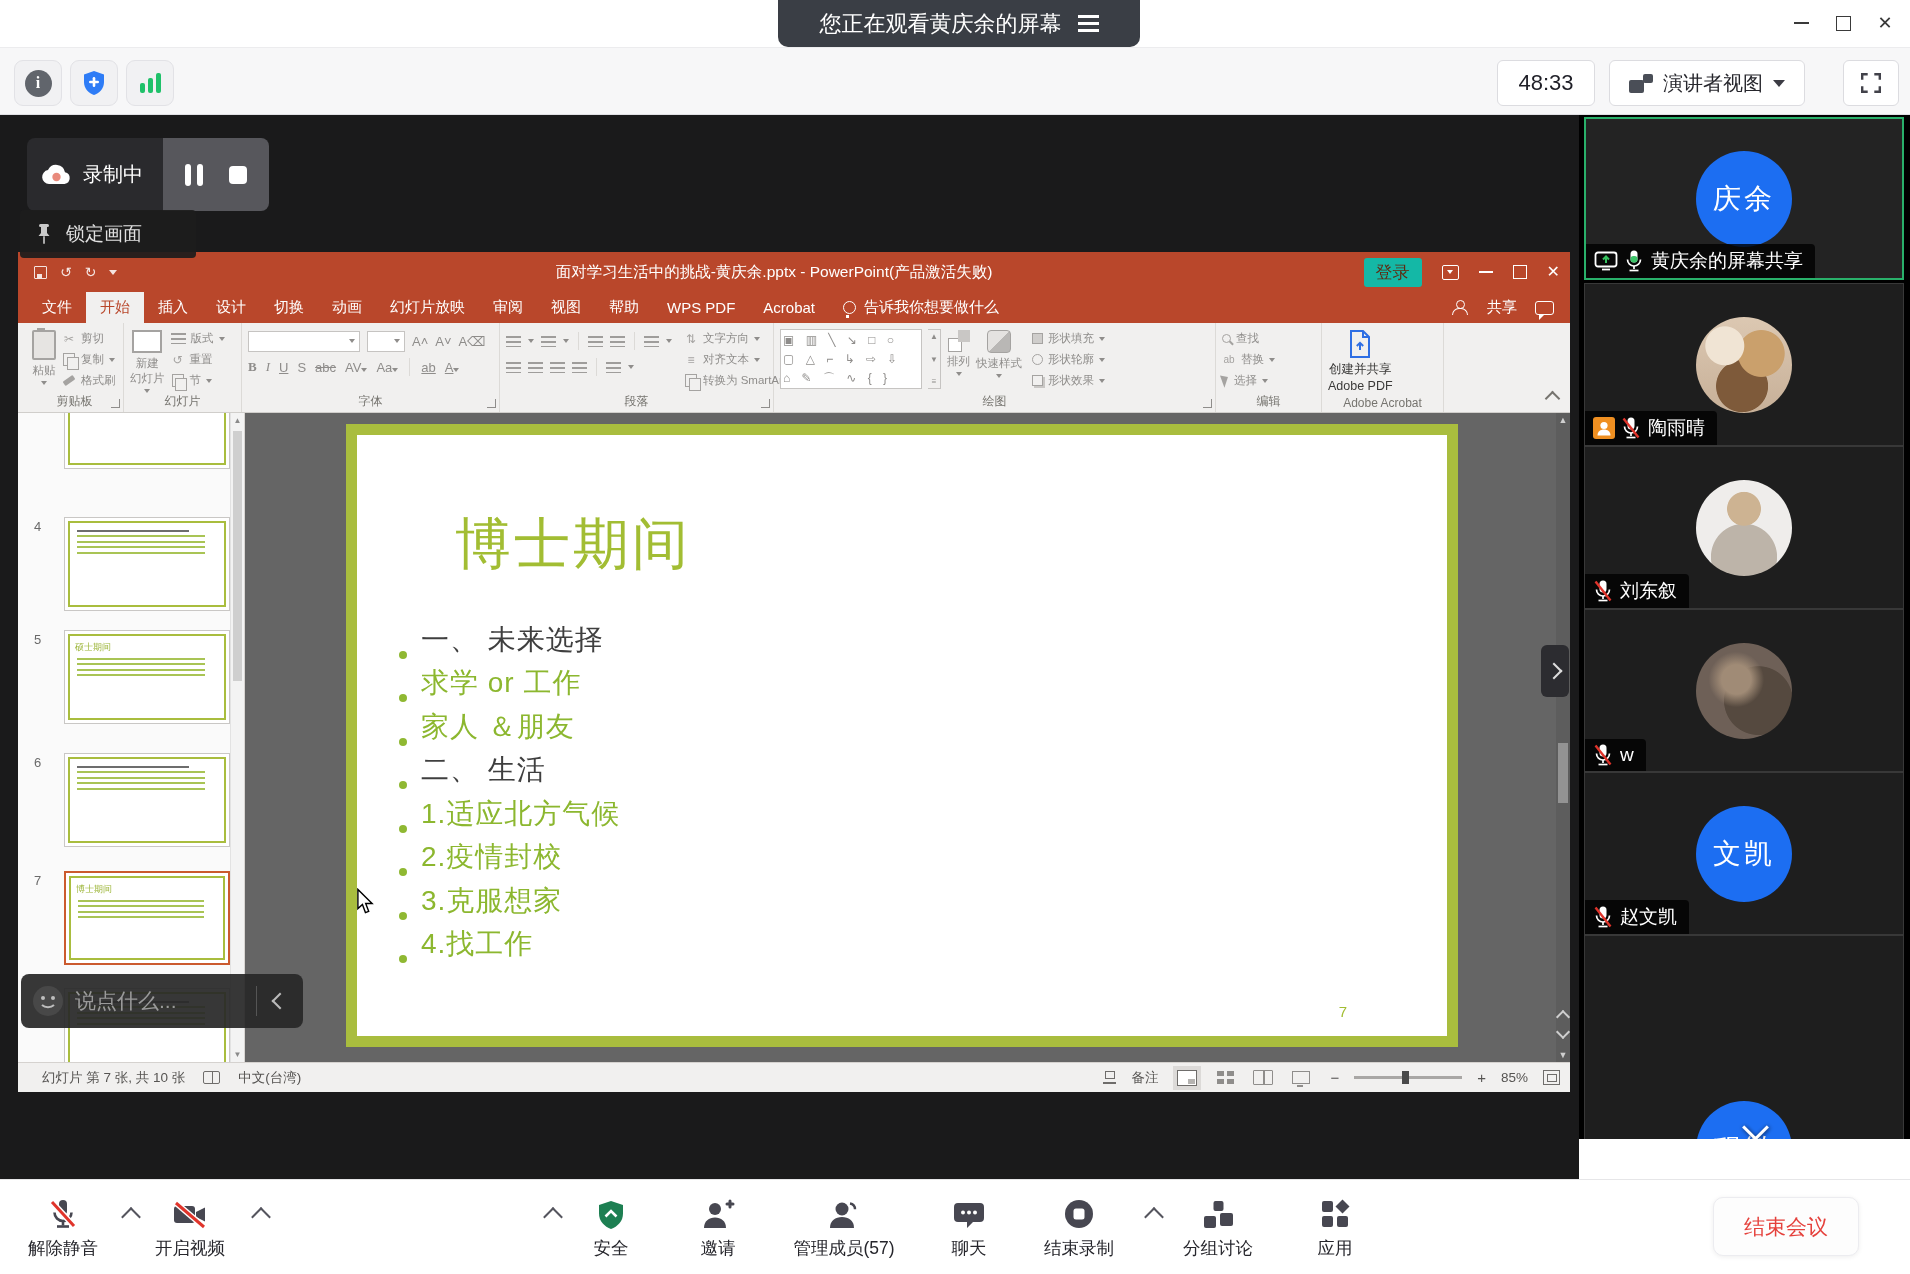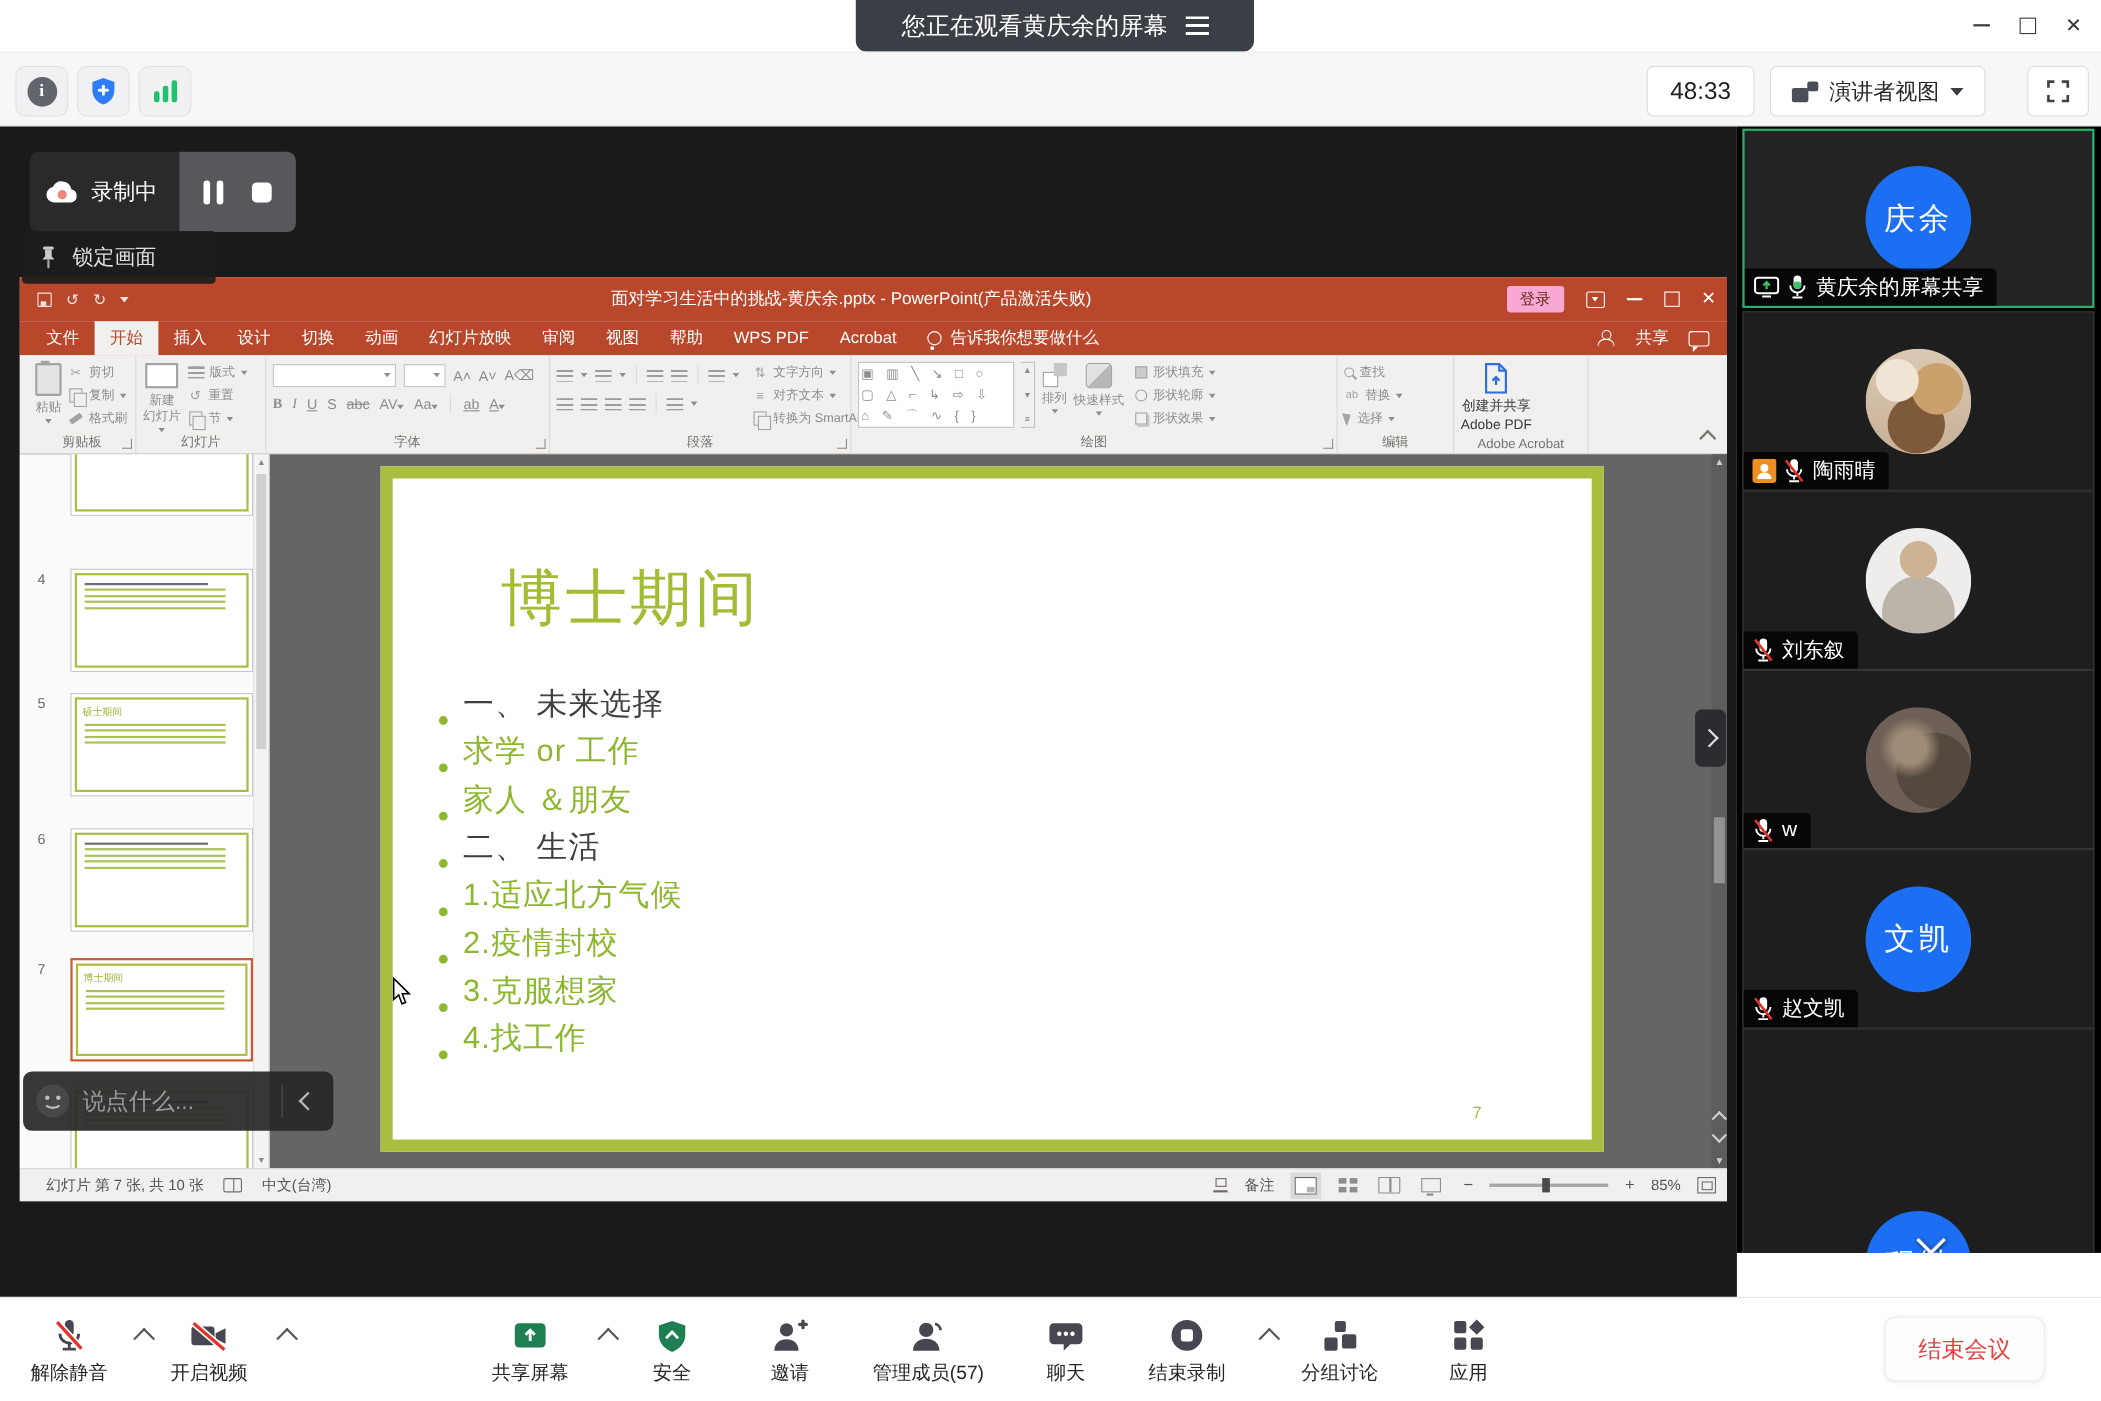--- a/index.html
+++ b/index.html
@@ -44,21 +44,21 @@
         display:flex;align-items:center;gap:12px;padding-left:14px;color:#e0e0e0;font-size:19px;z-index:30;box-sizing:border-box}
   
   .ppt{position:absolute;left:18px;top:252px;width:1552px;height:840px;background:#f1f0ef;z-index:10}
   .ptitle{position:absolute;top:0;left:0;right:0;height:40px;background:#b9472b}
   .qat{position:absolute;left:16px;top:0;height:40px;display:flex;align-items:center;gap:13px;color:rgba(255,255,255,.85);font-size:14px}
   .qs{width:11px;height:11px;border:1.5px solid rgba(255,255,255,.85);border-radius:1px;position:relative}
   .qs::after{content:"";position:absolute;left:2px;bottom:0;width:5px;height:4px;background:rgba(255,255,255,.85)}
   .qcaret{width:0;height:0;border-left:4px solid transparent;border-right:4px solid transparent;border-top:5px solid rgba(255,255,255,.85)}
   .ptitle-text{position:absolute;left:220px;right:260px;top:0;height:40px;line-height:40px;text-align:center;color:#fff;font-size:15.5px;white-space:nowrap;overflow:hidden}
   .ptr{position:absolute;right:10px;top:0;height:40px;display:flex;align-items:center;gap:20px}
-  .login{background:#f9a8d4;color:#5f2a12;font-size:14px;padding:3px 12px;border-radius:3px}
+  .login{background:#14b8a6;color:#5f2a12;font-size:17px;padding:3px 12px;border-radius:3px}
   .rdo{width:15px;height:13px;border:1.5px solid #fff;border-radius:2px;position:relative}
   .rdo::after{content:"";position:absolute;left:4px;top:4px;width:0;height:0;border-left:3px solid transparent;border-right:3px solid transparent;border-top:4px solid #fff}
   .pmin{width:14px;height:2px;background:#fff}
   .pmax{width:12px;height:12px;border:1.5px solid #fff}
   .pclose{color:#fff;font-size:16px;line-height:1}
   
   .ptabs{position:absolute;top:40px;left:0;right:0;height:31px;background:#b9472b;display:flex;align-items:stretch;padding-left:10px;color:#fff;font-size:15px}
   .ptab{padding:0 14px;display:flex;align-items:center;white-space:nowrap}
   .ptab.active{background:#f1f0ef;color:#b9472b}
   .tellme{display:flex;align-items:center;padding:0 14px;gap:8px;white-space:nowrap}
@@ -812,29 +812,20 @@
         <span class="bb-ic">
           <svg width="38" height="32" viewBox="0 0 38 32">
             <rect x="3" y="7" width="21" height="17" rx="3" fill="#474751"></rect>
             <path d="M25 13 l9-4.5 v14 l-9-4.5 z" fill="#474751"></path>
             <line x1="5" y1="4" x2="33" y2="28" stroke="#fff" stroke-width="6"></line>
             <line x1="5" y1="4" x2="33" y2="28" stroke="#e0342b" stroke-width="3"></line>
           </svg>
         </span>
         <span class="bb-label">开启视频</span>
       </div>
-      <div class="bb-item" style="left: 407px;">
-        <span class="bb-ic">
-          <svg width="36" height="32" viewBox="0 0 36 32">
-            <rect x="4" y="4" width="28" height="22" rx="4" fill="#1d7f52"></rect>
-            <path d="M18 20 v-9 M13.8 14.5 L18 10.3 L22.2 14.5" stroke="#fff" stroke-width="2.6" fill="none"></path>
-          </svg>
-        </span>
-        <span class="bb-label">共享屏幕</span>
-      </div>
       <div class="bb-item" style="left: 536px;">
         <span class="bb-ic">
           <svg width="30" height="32" viewBox="0 0 30 32">
             <path d="M15 2 L27 6 v8.5 C27 22.5 21.5 27.5 15 30 C8.5 27.5 3 22.5 3 14.5 V6 Z" fill="#1d7f52"></path>
             <path d="M9.5 17.5 L15 12 L20.5 17.5" stroke="#fff" stroke-width="2.6" fill="none"></path>
           </svg>
         </span>
         <span class="bb-label">安全</span>
       </div>
       <div class="bb-item" style="left: 643px;">

